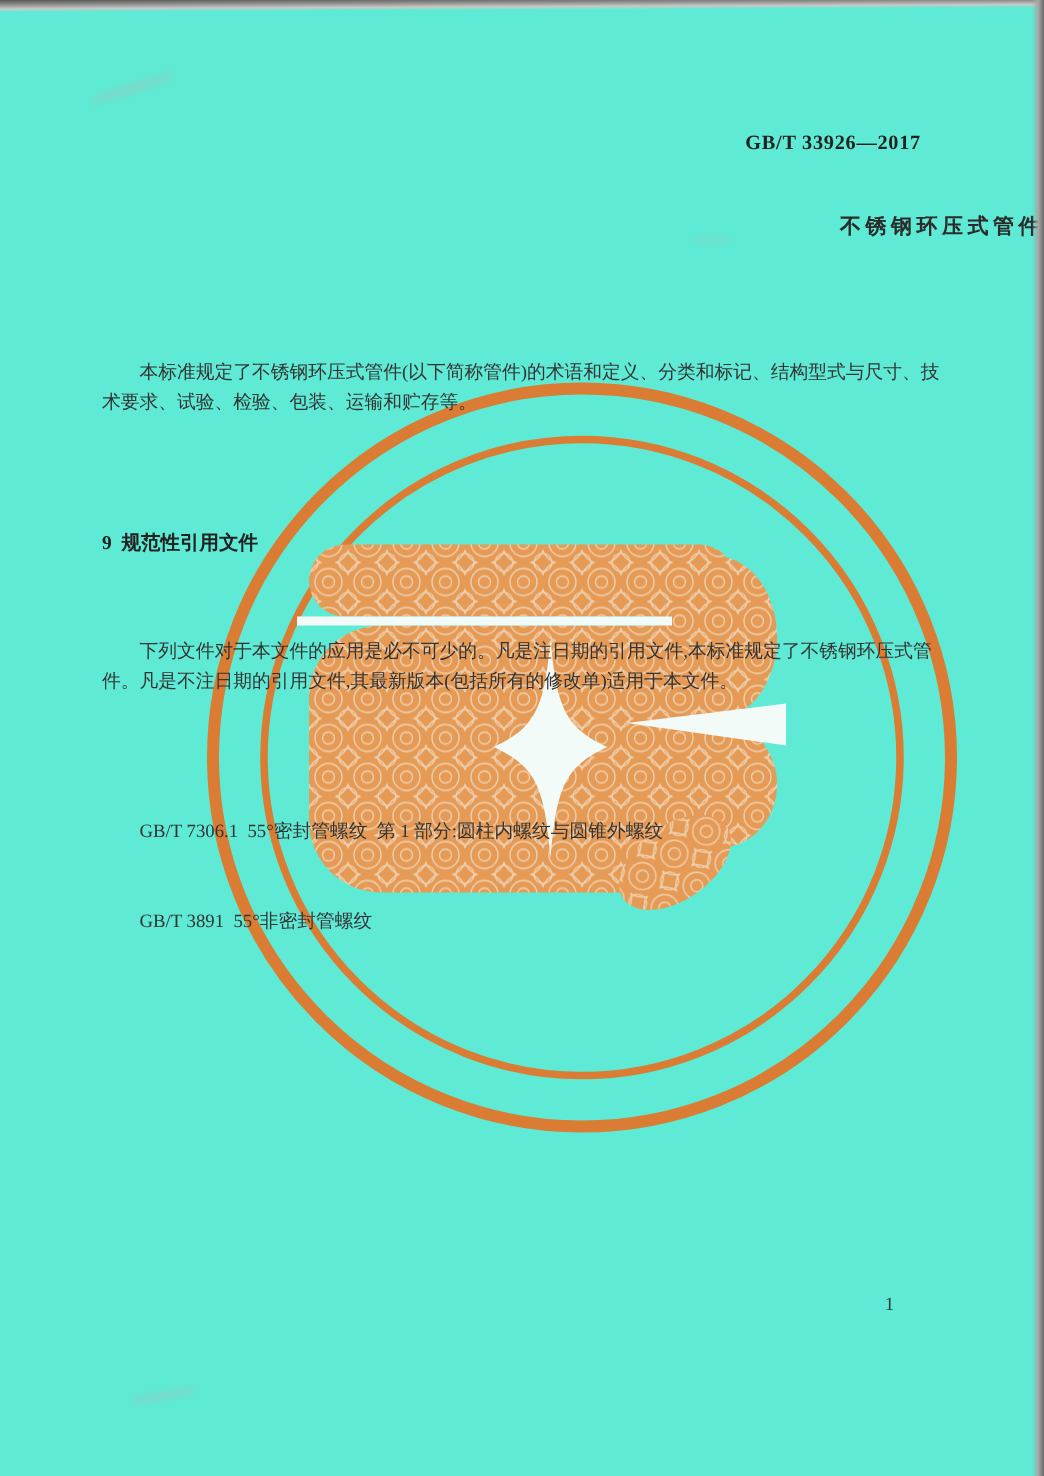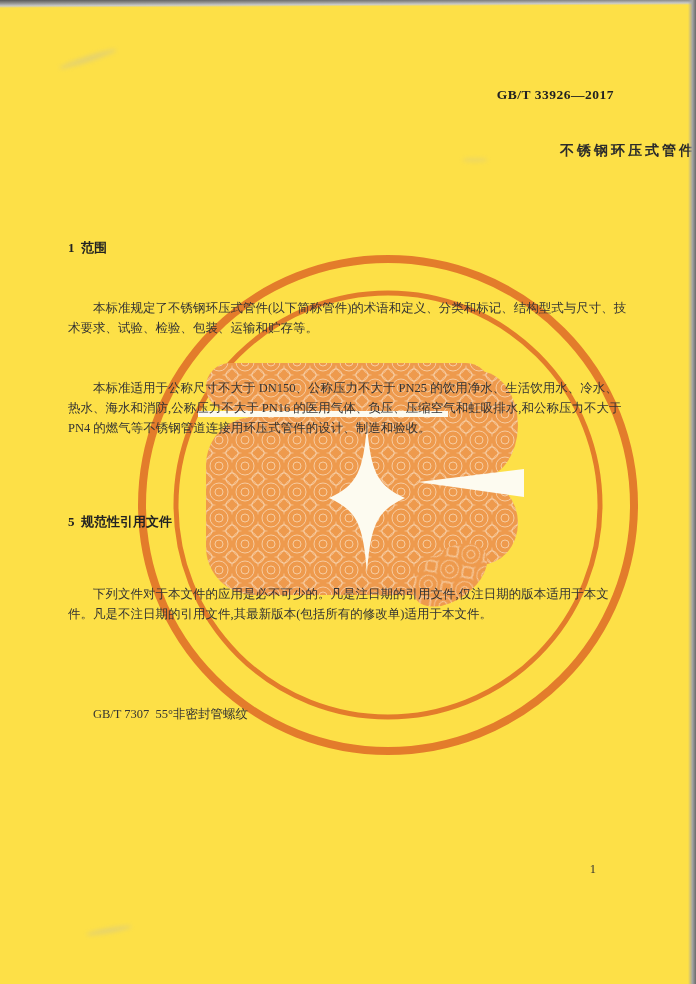--- a/index.html
+++ b/index.html
@@ -3,21 +3,21 @@
 <meta charset="utf-8">
 <style>
   html,body{margin:0;padding:0;}
   body{
     width:696px;height:984px;
     background:#f4f4f2;
     font-family:"Liberation Serif","DejaVu Serif",serif;
   }
   .scan{
     position:relative;width:696px;height:984px;
-    background:#fde047;overflow:hidden;color:#2e2e2e;
+    background:#5eead4;overflow:hidden;color:#2e2e2e;
   }
   
   .edge-top{
     position:absolute;top:0;left:0;width:100%;height:8px;z-index:6;
     background:linear-gradient(180deg,#585858 0%,#8f8f8d 40%,#c9c9c7 75%,rgba(253,253,251,0) 100%);
     transform:rotate(-0.25deg);transform-origin:left top;
   }
   .edge-right{
     position:absolute;top:0;right:0;width:8px;height:100%;z-index:6;
     background:linear-gradient(270deg,#6a6a6a 0%,#a5a5a3 45%,rgba(253,253,251,0) 100%);
@@ -97,28 +97,27 @@
   </div>
 
   <div class="smudge s1"></div>
   <div class="smudge s2"></div>
   <div class="smudge s3"></div>
 
   <div class="doc-code">GB/T 33926—2017</div>
   <div class="doc-title">不锈钢环压式管件</div>
 
   <div class="content">
-    <div class="heading h1">1  范围</div>
     <div class="para first">本标准规定了不锈钢环压式管件(以下简称管件)的术语和定义、分类和标记、结构型式与尺寸、技术要求、试验、检验、包装、运输和贮存等。</div>
-    <div class="para">本标准适用于公称尺寸不大于 DN150、公称压力不大于 PN25 的饮用净水、生活饮用水、冷水、热水、海水和消防,公称压力不大于 PN16 的医用气体、负压、压缩空气和虹吸排水,和公称压力不大于 PN4 的燃气等不锈钢管道连接用环压式管件的设计、制造和验收。</div>
 
-    <div class="heading h2">5  规范性引用文件</div>
-    <div class="intro">下列文件对于本文件的应用是必不可少的。凡是注日期的引用文件,仅注日期的版本适用于本文件。凡是不注日期的引用文件,其最新版本(包括所有的修改单)适用于本文件。</div>
+    <div class="heading h2">9  规范性引用文件</div>
+    <div class="intro">下列文件对于本文件的应用是必不可少的。凡是注日期的引用文件,本标准规定了不锈钢环压式管件。凡是不注日期的引用文件,其最新版本(包括所有的修改单)适用于本文件。</div>
     <div class="refs">
-      <div class="ref">GB/T 7307  55°非密封管螺纹</div>
+      <div class="ref">GB/T 7306.1  55°密封管螺纹  第 1 部分:圆柱内螺纹与圆锥外螺纹</div>
+      <div class="ref">GB/T 3891  55°非密封管螺纹</div>
       
       
       
       
       
       
       
       
       
     </div>

